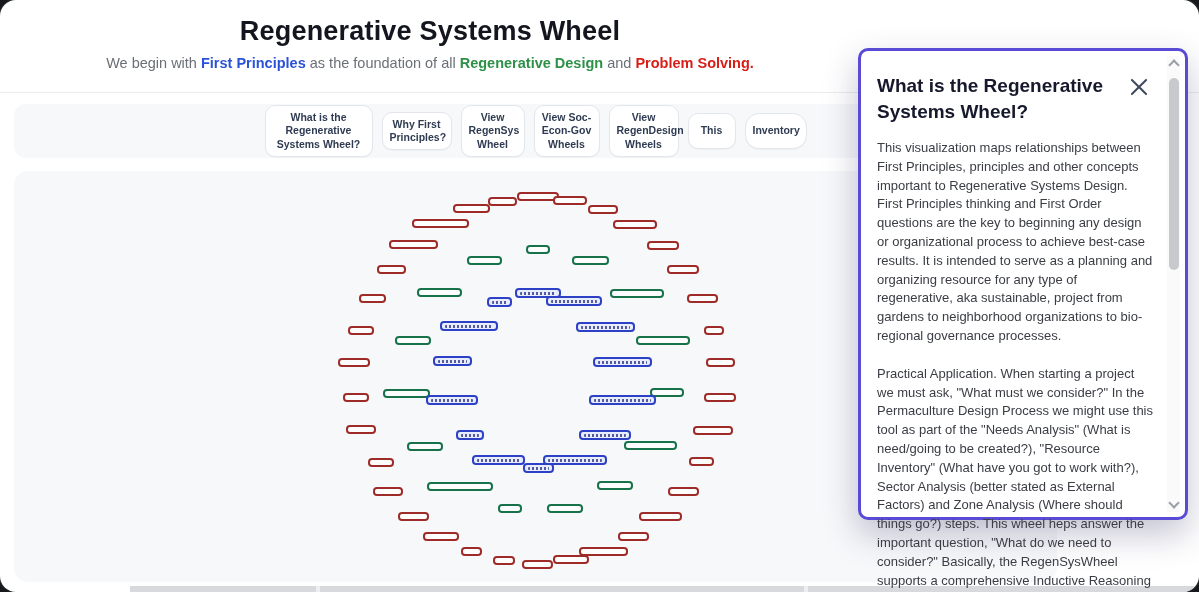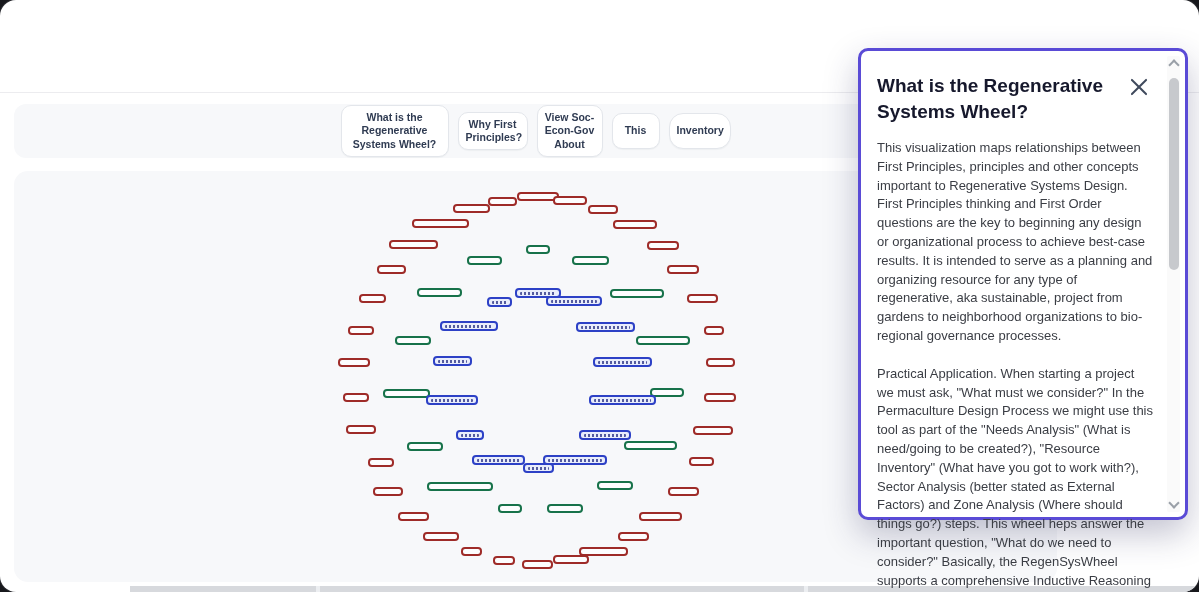--- a/index.html
+++ b/index.html
@@ -37,26 +37,32 @@
   .sbar{position:absolute;right:5px;top:5px;width:13px;height:456px;background:#fafafa;border-radius:2px;}
   .sthumb{position:absolute;left:1.5px;top:22px;width:10px;height:192px;background:#c7c9cd;border-radius:5px;cursor:pointer;}
   .chev{position:absolute;left:3px;width:6px;height:6px;border-left:2px solid #9aa0a8;border-top:2px solid #9aa0a8;}
   .chev.up{top:5px;transform:rotate(45deg);} .chev.down{bottom:5px;transform:rotate(225deg);}
 </style>
 </head>
 <body>
 
 <div class="window" style="--red: #9e2b28; --green: #17724a; --blue: #2d41c6; --accent: #5a4bd6;">
 
+  <div class="header">
+    <h1 class="page-title">Regenerative Systems Wheel</h1>
+    <div class="page-subtitle"><span>We begin with </span><span class="colored" style="color: rgb(42, 82, 216);">First Principles</span><span> as the foundation of all </span><span class="colored" style="color: rgb(45, 144, 71);">Regenerative Design</span><span> and </span><span class="colored" style="color: rgb(217, 30, 24);">Problem Solving.</span></div>
+  </div>
   <div class="divider"></div>
 
   <div class="navstrip">
     <button class="navbtn b0">What is the Regenerative Systems Wheel?</button>
     <button class="navbtn b1">Why First Principles?</button>
-    <button class="navbtn b3">View Soc-Econ-Gov About</button>
+    <button class="navbtn b2">View RegenSys Wheel</button>
+    <button class="navbtn b3">View Soc-Econ-Gov Wheels</button>
+    <button class="navbtn b4">View RegenDesign Wheels</button>
     <button class="navbtn b5">This</button>
     <button class="navbtn b6">Inventory</button>
   </div>
 
   <div class="wheel-panel"></div>
   <div class="wheel-canvas">
       <div class="pill red" style="left: 517px; top: 192px; width: 38px;"></div>
       <div class="pill red" style="left: 488px; top: 197px; width: 25px;"></div>
       <div class="pill red" style="left: 553px; top: 196px; width: 30px;"></div>
       <div class="pill red" style="left: 453px; top: 204px; width: 33px;"></div>

